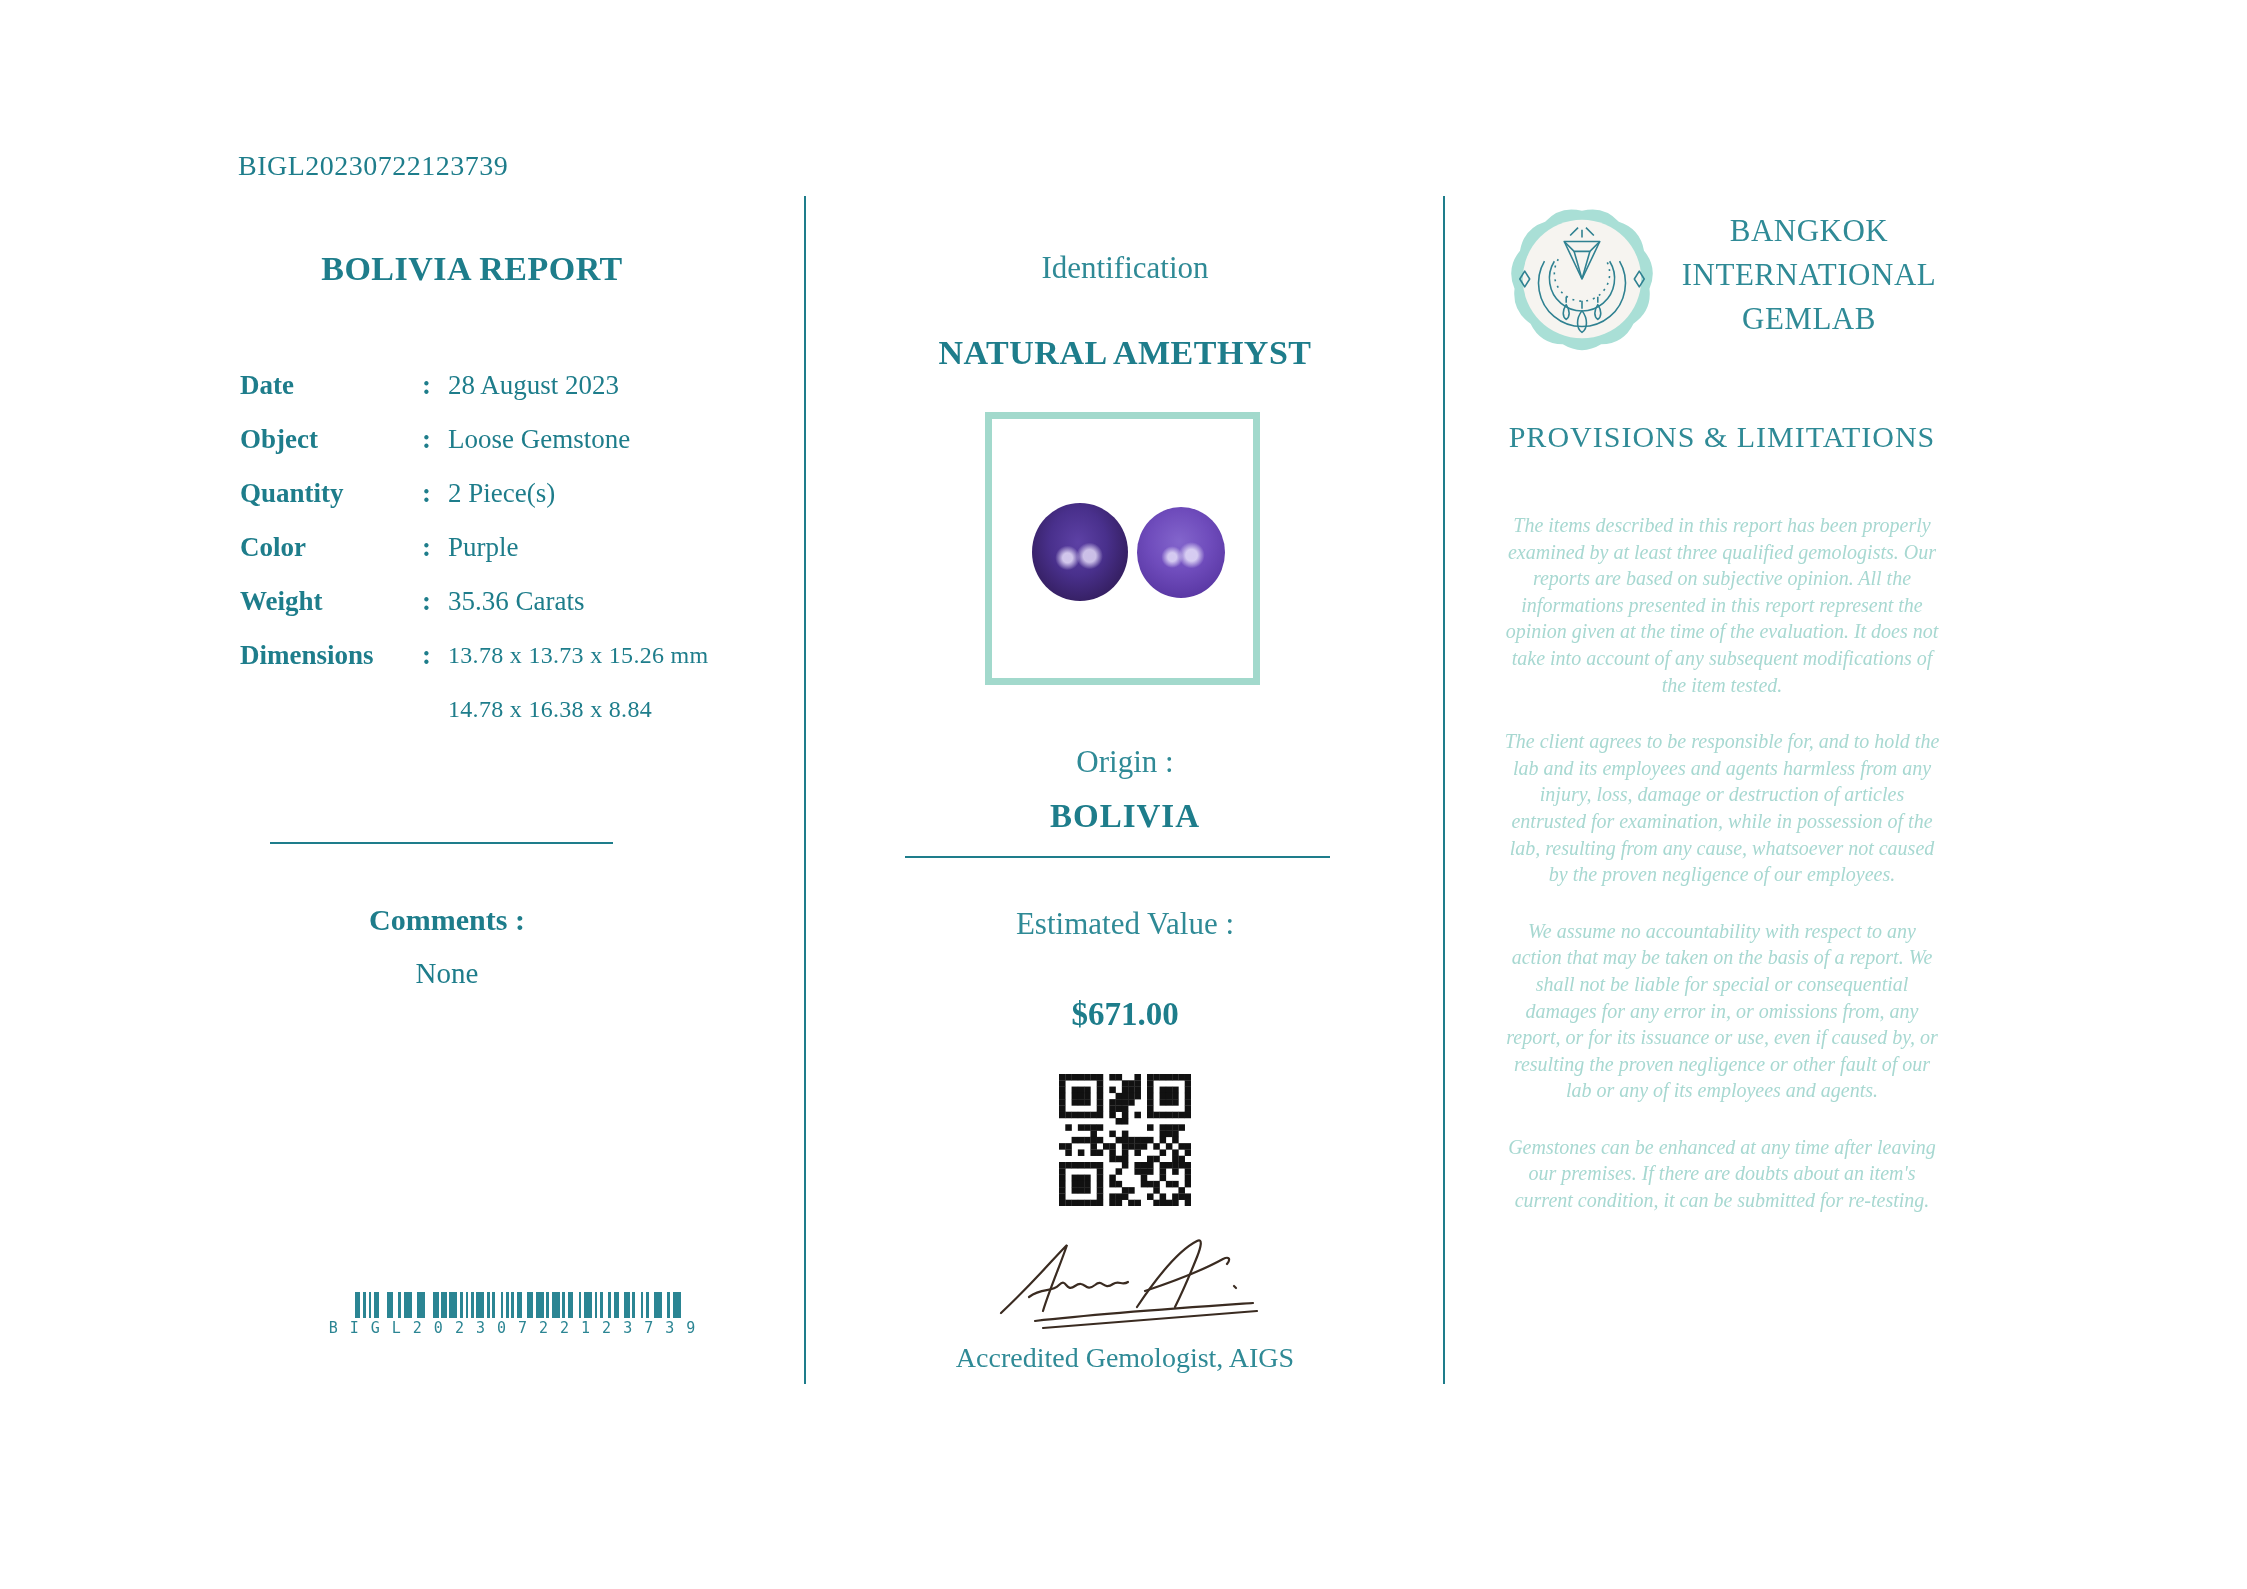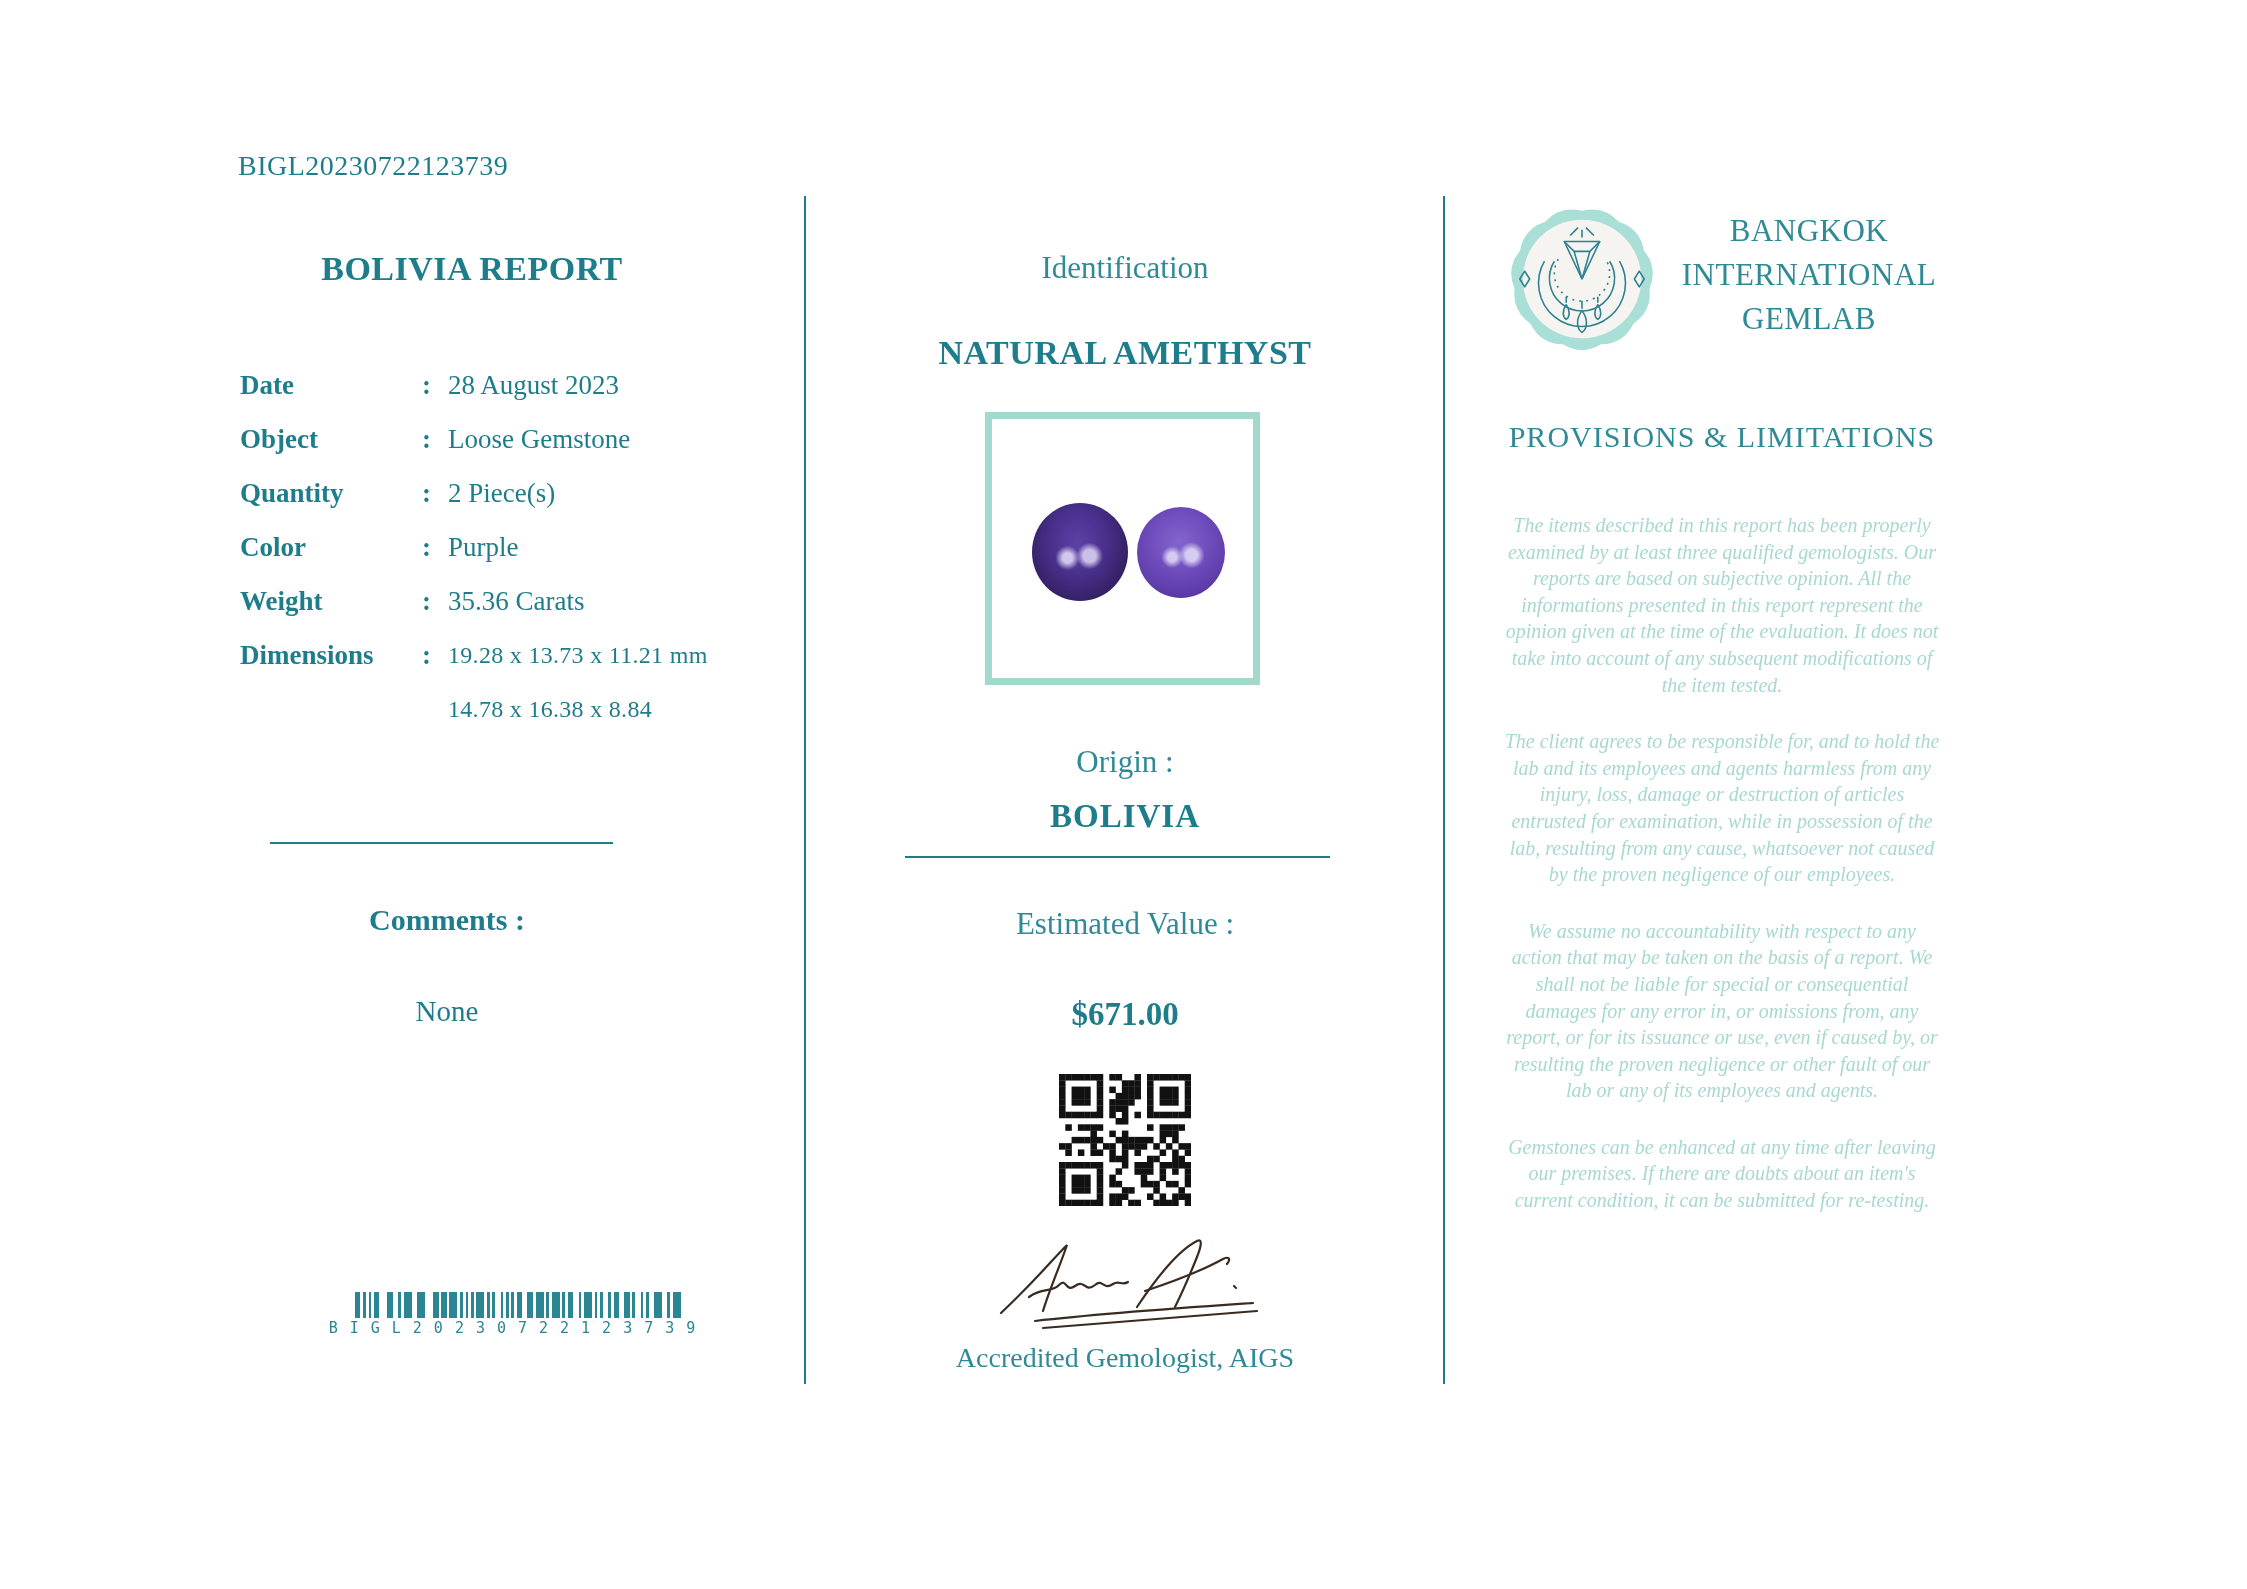--- a/index.html
+++ b/index.html
@@ -24,21 +24,21 @@
   .frow{display:flex;align-items:center;height:54px;font-size:27px;}
   .flabel{flex:0 0 182px;font-weight:700;}
   .fcolon{flex:0 0 26px;font-weight:700;}
   .fcolon::before{content:":";}
   .fcolon.empty::before{content:"";}
   .fvalue{white-space:nowrap;}
   .fvalue.dims{font-size:24px;letter-spacing:.3px;}
   .hdiv{position:absolute;height:2px;background:var(--teal);}
   .hdiv-left{left:33px;top:842px;width:343px;}
   .comments-label{position:absolute;top:903px;left:0;width:420px;text-align:center;font-size:30px;font-weight:700;}
-  .comments-value{position:absolute;top:995px;left:0;width:420px;text-align:center;font-size:29px;}
+  .comments-value{position:absolute;top:957px;left:0;width:420px;text-align:center;font-size:29px;}
 
   .barcode{position:absolute;left:318px;top:1292px;width:400px;}
   .bars{display:flex;justify-content:center;height:26px;align-items:stretch;}
   .bars span{display:block;background:var(--barcode);flex:0 0 auto;}
   .bars span.gap{background:transparent;}
   .bartext{margin-top:1px;text-align:center;font-family:"DejaVu Sans Mono","Liberation Mono",monospace;font-size:15px;color:var(--barcode);letter-spacing:12px;white-space:nowrap;}
 
   
   .vline{position:absolute;top:196px;width:2px;height:1188px;background:var(--teal);}
   .vline1{left:804px;}
@@ -116,21 +116,21 @@
           <span class="fvalue">Purple</span>
       </div>
       <div class="frow">
         <span class="flabel">Weight</span>
           <span class="fcolon"></span>
           <span class="fvalue">35.36 Carats</span>
       </div>
       <div class="frow">
         <span class="flabel">Dimensions</span>
           <span class="fcolon"></span>
-          <span class="fvalue dims">19.28 x 13.73 x 11.21 mm</span>
+          <span class="fvalue dims">13.78 x 13.73 x 15.26 mm</span>
       </div>
       <div class="frow">
         <span class="flabel"></span>
           <span class="fcolon empty"></span>
           <span class="fvalue dims">14.78 x 16.38 x 8.84</span>
       </div>
     </div>
 
     <div class="hdiv hdiv-left"></div>
     <div class="comments-label">Comments :</div>

